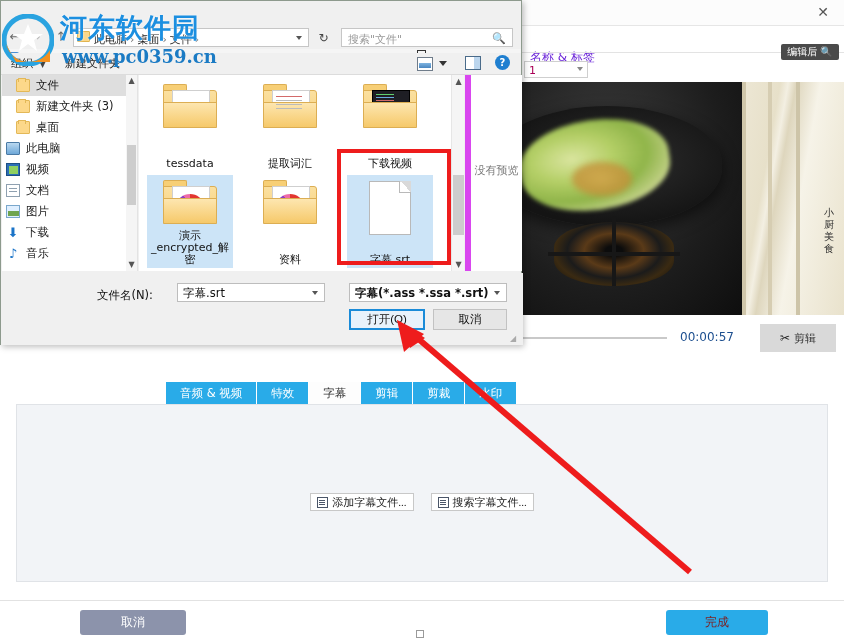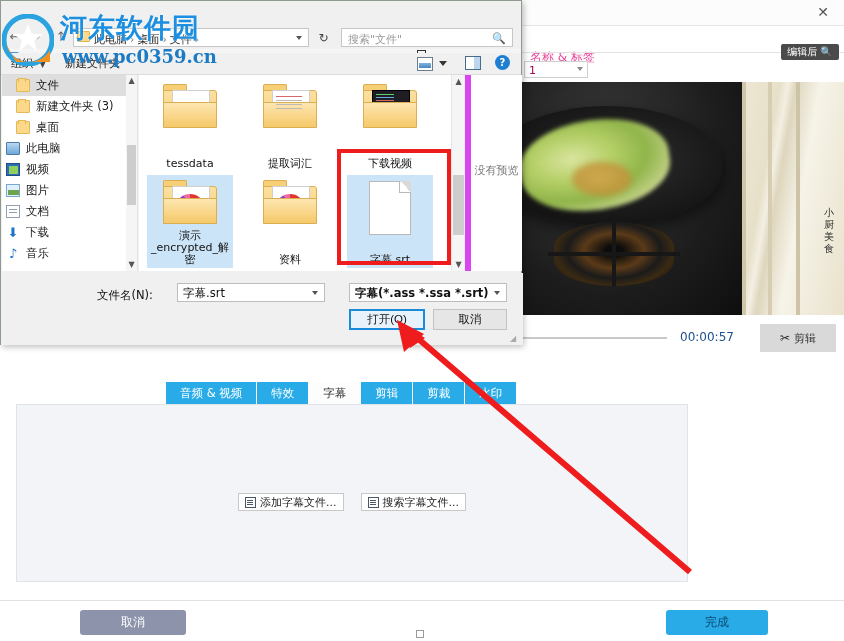--- a/index.html
+++ b/index.html
@@ -13,21 +13,21 @@
   
   #app-root { position:absolute; inset:0; background:#ffffff; }
 
   .app-titlebar { position:absolute; left:0; top:0; width:844px; height:26px;
       background:#fcfcfc; border-bottom:1px solid #e6e6e6; }
   .app-close { position:absolute; right:10px; top:3px; width:22px; height:18px;
       text-align:center; line-height:18px; font-size:14px; color:#555; }
 
   .app-subhead { position:absolute; left:0; top:26px; width:844px; height:26px;
       background:#ffffff; }
-  .app-subhead-label { position:absolute; left:530px; top:23px; font-size:12px; color:#ec4899; }
+  .app-subhead-label { position:absolute; left:530px; top:23px; font-size:12px; color:#6d28d9; }
 
   .app-sep { position:absolute; left:0; top:52px; width:844px; height:1px; background:#e3e3e3; }
 
   .app-dropdown { position:absolute; left:524px; top:61px; width:64px; height:17px;
       border:1px solid #cfcfcf; background:#fff; }
   .app-dropdown .caret { position:absolute; right:4px; top:5px; width:0;height:0;
       border-left:3px solid transparent;border-right:3px solid transparent;border-top:4px solid #888; }
   .app-dropdown .val { position:absolute; left:4px; top:2px; font-size:11px; color:#a05; }
 
   
@@ -67,38 +67,38 @@
       background:#d9d9d9; border:none; display:flex; align-items:center; justify-content:center;
       gap:4px; font-size:11px; color:#333; }
   .tl-cut-icon { font-size:12px; color:#222; }
 
   
   #edit-panel { position:absolute; left:0; top:372px; width:844px; height:228px; background:#fff; }
   .tabs { position:absolute; left:166px; top:10px; display:flex; }
   .tab { height:22px; padding:0 14px; background:#29abe8; color:#fff; font-size:11.5px;
       line-height:22px; text-align:center; border-right:1px solid #fff; white-space:nowrap; }
   .tab.active { background:#fdfdfd; color:#333; }
-  .panel-body { position:absolute; left:16px; top:32px; width:672px; height:178px;
-      background:#f2f4f7; border:1px solid #e0e3e7; }
+  .panel-body { position:absolute; left:16px; top:32px; width:812px; height:178px;
+      background:#f2f4f7; border:1px solid #e0e3e7;font-family:Liberation Serif, serif; }
   .panel-actions { position:absolute; left:0; right:0; top:88px; display:flex;
       justify-content:center; gap:17px; }
   .sub-btn { height:18px; padding:0 6px; background:#fff; border:1px solid #c8c8c8;
       font-size:11px; color:#222; display:flex; align-items:center; gap:4px; white-space:nowrap;}
   .sub-btn .bicon { display:inline-block; width:11px; height:11px; border:1px solid #4a5568;
       position:relative; background:#fff; flex:0 0 auto;}
   .sub-btn .bicon:after{content:"";position:absolute;left:1px;top:2px;width:6px;height:1px;
       background:#4a5568;box-shadow:0 2px 0 #4a5568,0 4px 0 #4a5568;}
 
   
   #bottom-bar { position:absolute; left:0; top:600px; width:844px; height:41px;
       background:#fff; border-top:1px solid #e2e2e2; }
   .btn-cancel { position:absolute; left:80px; top:9px; width:106px; height:25px;
       background:#8c93ab; color:#fff; border:none; border-radius:3px; font-size:12px; }
   .btn-finish { position:absolute; left:666px; top:9px; width:102px; height:25px;
-      background:#29abe8; color:#0c4a6e; border:none; border-radius:3px; font-size:12px; }
+      background:#29abe8; color:#7f1d1d; border:none; border-radius:3px; font-size:12px; }
   .bottom-mark { position:absolute; left:416px; top:630px; width:8px; height:8px;
       border:1px solid #9a9a9a; }
 
   
   #file-dialog { position:absolute; left:0; top:0; width:522px; height:345px;
       background:#f0f0f0; border:1px solid #8d9a8d; box-shadow:2px 2px 6px rgba(0,0,0,.25); }
   .fd-title { position:absolute; left:0; top:0; width:100%; height:20px; background:#f5f5f5;margin-top:48px; }
   .fd-title .ico { position:absolute; left:5px; top:3px; width:13px; height:13px;
       background:#4a8fd4; border-radius:2px; }
   .fd-title .txt { position:absolute; left:22px; top:3px; font-size:11.5px; color:#222; }
@@ -374,26 +374,26 @@
           </div>
           <div class="side-item root">
             <span class="si-ico ico-pc"></span>
             <span>此电脑</span>
           </div>
           <div class="side-item root">
             <span class="si-ico ico-video"></span>
             <span>视频</span>
           </div>
           <div class="side-item root">
+            <span class="si-ico ico-doc"></span>
+            <span>文档</span>
+          </div>
+          <div class="side-item root">
             <span class="si-ico ico-pic"></span>
             <span>图片</span>
-          </div>
-          <div class="side-item root">
-            <span class="si-ico ico-doc"></span>
-            <span>文档</span>
           </div>
           <div class="side-item root">
             <span class="si-ico ico-dl">⬇</span>
             <span>下载</span>
           </div>
           <div class="side-item root">
             <span class="si-ico ico-music">♪</span>
             <span>音乐</span>
           </div>
         </div>

